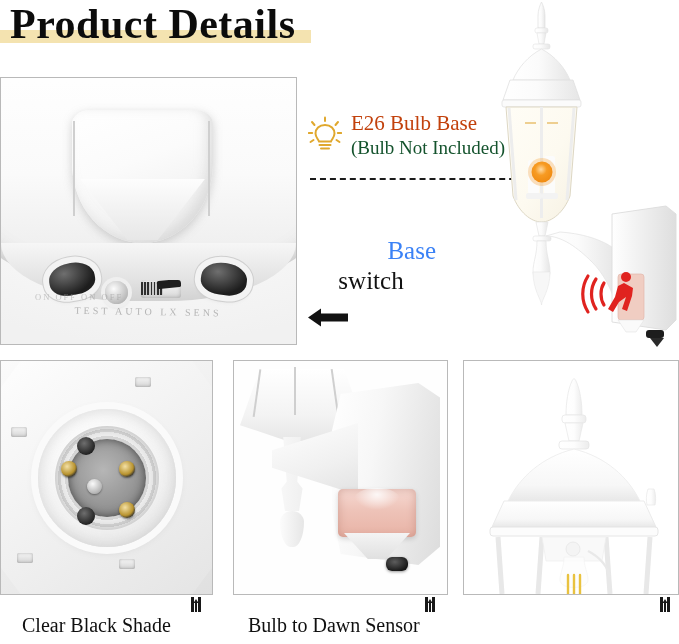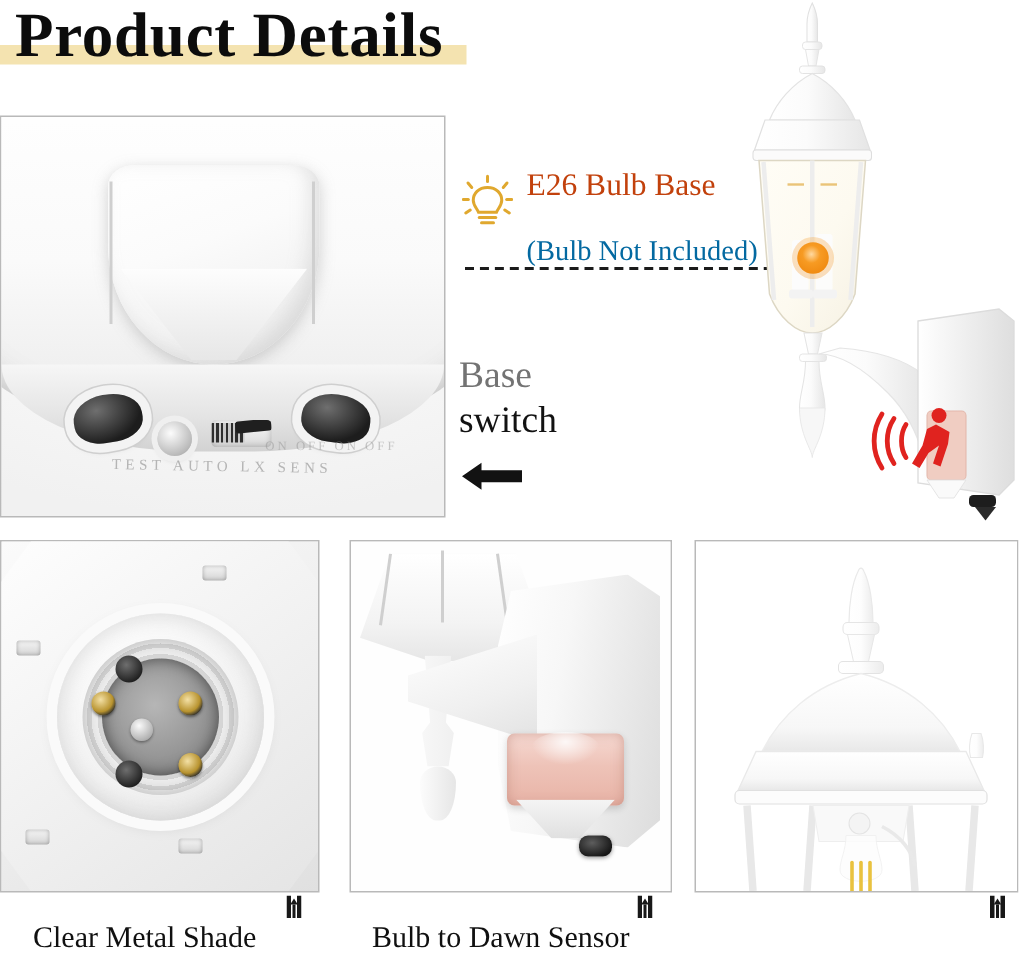--- a/index.html
+++ b/index.html
@@ -91,43 +91,43 @@
     background:#1f1f1f; border-radius:2px; transform: rotate(-6deg);
   }
   .tl-legend {
     position:absolute; left: 52px; top: 228px; width: 190px;
     font-size: 10px; color: rgba(130,130,130,.55);
     letter-spacing: 3px; text-align:center; transform: rotate(1deg);
   }
   .tl-legend2 {
     position:absolute; left: 34px; top: 214px; width: 230px;
     font-size: 8.5px; color: rgba(150,150,150,.5);
-    letter-spacing: 2px; text-align:right;
+    letter-spacing: 2px; text-align:left;
   }
 
   
   .callout-bulb { position: absolute; left: 308px; top: 110px; width: 215px; height: 62px; }
   .bulb-icon { position:absolute; left:0; top:6px; width:34px; height:40px; }
   .callout-l1 {
     position:absolute; left: 43px; top: 0px;
     font-size: 21px; color:#c2410c; white-space:nowrap; line-height: 26px;
   }
   .callout-l2 {
     position:absolute; left: 43px; top: 26px;
-    font-size: 19px; color:#0369a1; white-space:nowrap; line-height: 24px; margin-top: 20px;
+    font-size: 19px; color:#14532d; white-space:nowrap; line-height: 24px;
   }
   .dashline {
     position:absolute; left: 310px; top: 178px; width: 245px; height: 0;
     border-top: 2px dashed #1b1b1b;
   }
 
   
   .callout-base { position:absolute; left: 306px; top: 236px; width: 130px; }
-  .base-l1 { font-size: 25px; color:#737373; line-height: 30px; }
-  .base-l2 { font-size: 25px; color:#121212; line-height: 30px; }
+  .base-l1 { font-size: 25px; color:#3b82f6; line-height: 30px; text-align: right; }
+  .base-l2 { font-size: 25px; color:#121212; line-height: 30px; text-align: center; }
   .arrow-left { position:absolute; left: 2px; top: 72px; width: 40px; height: 19px; }
 
   
   .lamp { position:absolute; left: 500px; top: 0px; width: 179px; height: 350px; }
   .lamp svg { display:block; }
 
   
   .sk-bg { position:absolute; inset:0; background: linear-gradient(150deg,#fbfbfb,#ececec 60%,#e0e0e0 100%); }
   .sk-plate {
     position:absolute; left:-6%; top:-6%; width:112%; height:112%;
@@ -487,21 +487,21 @@
   </div>
 
   <div class="bmark m1">
     <svg width="10" height="15" viewBox="0 0 10 15">
       <rect x="0" y="0" width="3" height="15" fill="#181818"></rect>
       <rect x="7" y="0" width="3" height="15" fill="#181818"></rect>
       <path d="M5 2 L7.5 6 L2.5 6 Z" fill="#181818"></path>
       <rect x="4" y="6" width="2" height="9" fill="#181818"></rect>
     </svg>
   </div>
-  <div class="blabel l1">Clear Metal Shade</div>
+  <div class="blabel l1">Clear Black Shade</div>
 
   <div class="bmark m2">
     <svg width="10" height="15" viewBox="0 0 10 15">
       <rect x="0" y="0" width="3" height="15" fill="#181818"></rect>
       <rect x="7" y="0" width="3" height="15" fill="#181818"></rect>
       <path d="M5 2 L7.5 6 L2.5 6 Z" fill="#181818"></path>
       <rect x="4" y="6" width="2" height="9" fill="#181818"></rect>
     </svg>
   </div>
   <div class="blabel l2">Bulb to Dawn Sensor</div>

